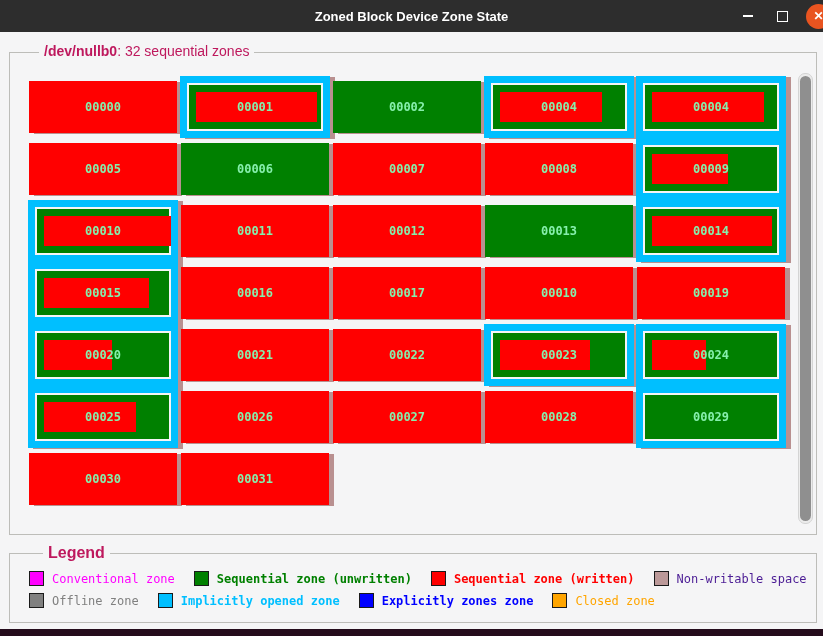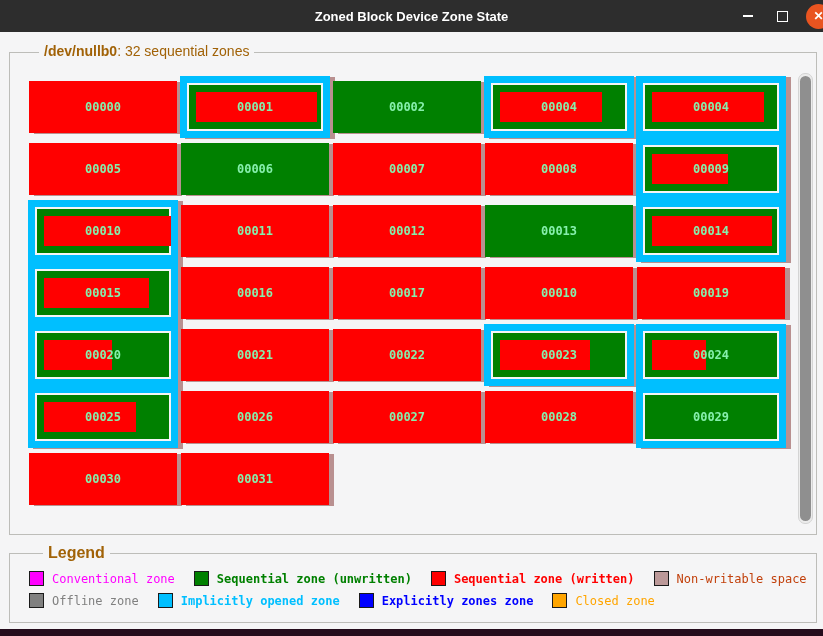--- a/index.html
+++ b/index.html
@@ -33,21 +33,21 @@
   }
   
   .content{position:relative;height:597px;background:var(--background,#f5f5f6);}
   .framebox{
     position:absolute;left:9px;right:6px;
     border:1px solid var(--frame_border,#bdbdb9);
   }
   .framebox .frame-label{
     position:absolute;top:-10px;left:29px;
     background:var(--background,#f5f5f6);
-    padding:0 5px;font-size:14px;color:#a16207;white-space:nowrap;
+    padding:0 5px;font-size:14px;color:#be185d;white-space:nowrap;
   }
   #device-frame{top:20px;height:481px;}
   #legend-frame{top:521px;height:68px;}
   .device-name{font-weight:bold;}
   #legend-frame .frame-label{font-weight:bold;font-size:16px;left:33px;}
   
   .zones-grid{
     position:absolute;left:19px;top:23px;
     display:grid;
     grid-template-columns:repeat(5,148px);
@@ -338,21 +338,21 @@
           <div class="legend-item">
             <span class="swatch" style="background: rgb(0, 128, 0);"></span>
             <span class="legend-text bold" style="color: rgb(0, 128, 0);">Sequential zone (unwritten)</span>
           </div>
           <div class="legend-item">
             <span class="swatch" style="background: rgb(255, 0, 0);"></span>
             <span class="legend-text bold" style="color: rgb(255, 0, 0);">Sequential zone (written)</span>
           </div>
           <div class="legend-item">
             <span class="swatch" style="background: rgb(188, 153, 153);"></span>
-            <span class="legend-text" style="color: #c2410c;">Non-writable space</span>
+            <span class="legend-text" style="color: #4c1d95;">Non-writable space</span>
           </div>
         </div>
         <div class="legend-row">
           <div class="legend-item">
             <span class="swatch" style="background: rgb(128, 128, 128);"></span>
             <span class="legend-text" style="color: rgb(128, 128, 128);">Offline zone</span>
           </div>
           <div class="legend-item">
             <span class="swatch" style="background: rgb(0, 191, 255);"></span>
             <span class="legend-text bold" style="color: rgb(0, 191, 255);">Implicitly opened zone</span>

